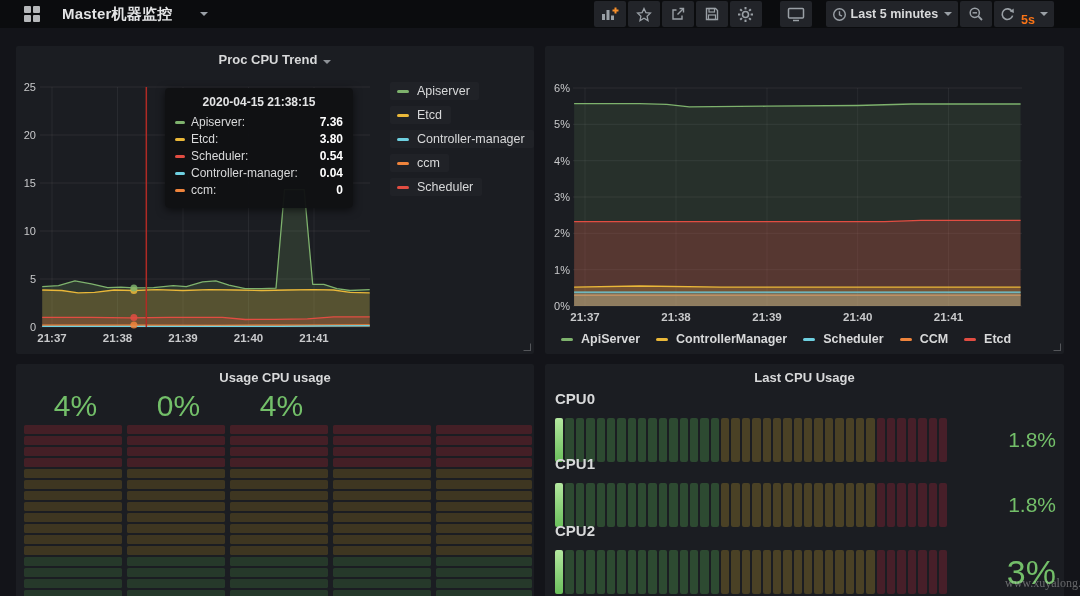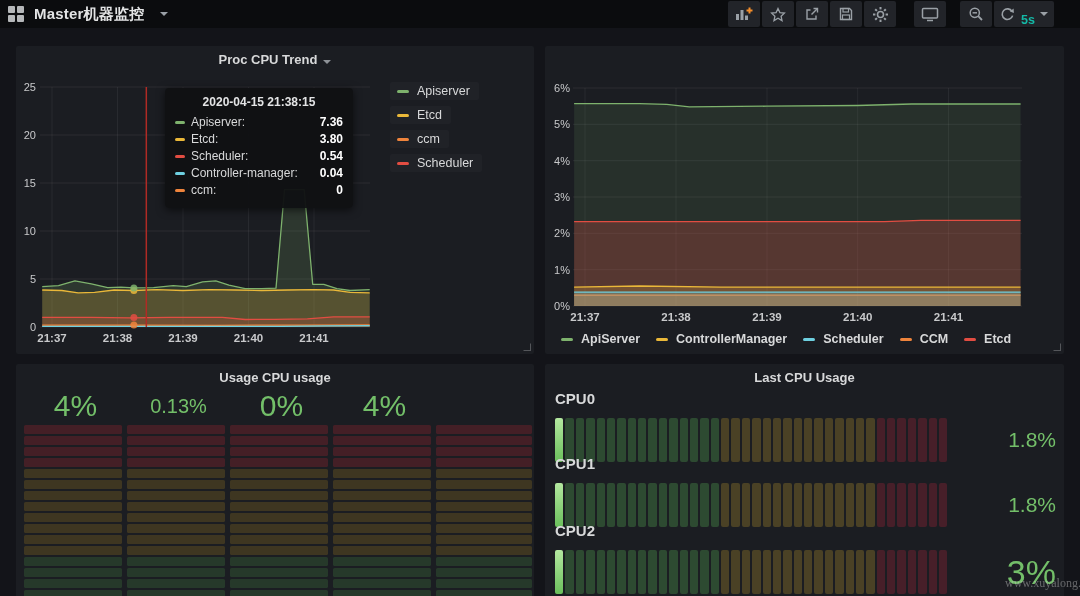--- a/index.html
+++ b/index.html
@@ -1,32 +1,32 @@
 <!DOCTYPE html>
 <html><head>
 <meta charset="utf-8">
 <style>
   html,body{margin:0;padding:0;width:1080px;height:596px;overflow:hidden;
     background:#131419;font-family:"Liberation Sans","DejaVu Sans",sans-serif;
     -webkit-font-smoothing:antialiased;}
   .navbar{position:absolute;left:0;top:0;width:1080px;height:28px;background:#0b0c0e;
     display:flex;align-items:center;}
-  .nav-left{display:flex;align-items:center;padding-left:8px;gap:10px;}
+  .nav-left{display:flex;align-items:center;padding-left:24px;gap:22px;}
   .grid-icon{display:grid;grid-template-columns:7px 7px;grid-template-rows:7px 7px;gap:2px;}
   .grid-icon span{background:#b6b8ba;border-radius:1px;}
   .dash-title{color:#e3e4e5;font-size:15px;font-weight:bold;letter-spacing:.2px;}
   .caret{display:inline-block;width:0;height:0;border-left:4px solid transparent;
     border-right:4px solid transparent;border-top:4px solid #9aa0a6;margin-left:6px;}
   .nav-right{margin-left:auto;display:flex;align-items:center;margin-right:26px;}
   .nav-btn{height:26px;min-width:32px;background:#222429;border-radius:2px;display:flex;
     align-items:center;justify-content:center;margin-left:2px;cursor:pointer;padding:0 6px;box-sizing:border-box;}
   .nav-btn svg{display:block;}
   .nav-gap{width:16px;}
   .nav-label{color:#d8d9da;font-size:12.5px;font-weight:bold;margin:0 4px;}
-  .refresh-label{color:#14b8a6;font-size:12.5px;font-weight:bold;margin:12px 4px 0 6px;}
+  .refresh-label{color:#f97316;font-size:12.5px;font-weight:bold;margin:12px 4px 0 6px;}
   .panel{position:absolute;background:#1b1d22;border-radius:2px;text-decoration:underline;}
   .panel-title{position:absolute;top:6px;left:0;width:100%;text-align:center;color:#d8d9da;
     font-size:13px;font-weight:bold;cursor:pointer;}
   .resize-corner{position:absolute;right:3px;bottom:3px;width:7px;height:7px;
     border-right:1px solid #54565a;border-bottom:1px solid #54565a;
     clip-path:polygon(100% 0,100% 100%,0 100%);}
   svg text{font-family:"Liberation Sans","DejaVu Sans",sans-serif;}
   
   .legend-v{position:absolute;left:374px;top:36px;display:flex;flex-direction:column;gap:6px;}
   .legend-v .li{display:flex;align-items:center;background:#202227;padding:2px 9px 2px 7px;
@@ -118,20 +118,28 @@
       </svg>
     </div>
     <div class="nav-gap"></div>
     <div class="nav-btn">
       <svg width="18" height="16" viewBox="0 0 18 16">
         <rect x="1.5" y="2.5" width="15" height="9.5" rx="1" fill="none" stroke="#9aa0a6" stroke-width="1.5"></rect>
         <line x1="6" y1="14.5" x2="12" y2="14.5" stroke="#9aa0a6" stroke-width="1.5"></line>
       </svg>
     </div>
     <div class="nav-gap" style="width:12px"></div>
+    <div class="nav-btn">
+      <svg width="15" height="15" viewBox="0 0 15 15">
+        <circle cx="7.5" cy="7.5" r="5.8" fill="none" stroke="#9aa0a6" stroke-width="1.4"></circle>
+        <polyline points="7.5,4.3 7.5,7.8 10,9.2" fill="none" stroke="#9aa0a6" stroke-width="1.4"></polyline>
+      </svg>
+      <span class="nav-label">Last 5 minutes</span>
+      <span class="caret" style="margin-left:2px"></span>
+    </div>
     <div class="nav-btn">
       <svg width="16" height="16" viewBox="0 0 16 16">
         <circle cx="6.8" cy="6.8" r="4.6" fill="none" stroke="#9aa0a6" stroke-width="1.5"></circle>
         <line x1="10.2" y1="10.2" x2="14" y2="14" stroke="#9aa0a6" stroke-width="1.8"></line>
         <line x1="4.6" y1="6.8" x2="9" y2="6.8" stroke="#9aa0a6" stroke-width="1.5"></line>
       </svg>
     </div>
     <div class="nav-btn">
       <svg width="15" height="15" viewBox="0 0 15 15">
         <path d="M12.6 8.6A5.3 5.3 0 1 1 12 4.4" fill="none" stroke="#9aa0a6" stroke-width="1.6"></path>
@@ -189,20 +197,24 @@
   <div class="legend-v" id="legend1">
       <div class="li">
         <span class="dash" style="background: rgb(126, 178, 109);"></span>
         <span class="lab">Apiserver</span>
       </div>
       <div class="li">
         <span class="dash" style="background: rgb(234, 184, 57);"></span>
         <span class="lab">Etcd</span>
       </div>
       <div class="li">
+        <span class="dash" style="background: rgb(110, 208, 224);"></span>
+        <span class="lab">Controller-manager</span>
+      </div>
+      <div class="li">
         <span class="dash" style="background: rgb(239, 132, 60);"></span>
         <span class="lab">ccm</span>
       </div>
       <div class="li">
         <span class="dash" style="background: rgb(226, 77, 66);"></span>
         <span class="lab">Scheduler</span>
       </div>
     </div>
   <div class="tooltip" id="tooltip1">
     <div class="tt-title">2020-04-15 21:38:15</div>
@@ -298,21 +310,20 @@
     </div>
   <div class="resize-corner"></div>
 </div>
 
 <div class="panel" id="p3" style="left:16px;top:364px;width:518px;height:250px;">
   <div class="panel-title">
     <span>Usage CPU usage</span>
   </div>
   <div class="stat-row" id="statrow">
       <div class="stat" style="font-size: 30px; color: rgb(115, 191, 105);">4%</div>
-      <div class="stat" style="font-size: 20px; color: rgb(115, 191, 105);">0.13%</div>
       <div class="stat" style="font-size: 30px; color: rgb(115, 191, 105);">0%</div>
       <div class="stat" style="font-size: 30px; color: rgb(115, 191, 105);">4%</div>
     </div>
   <div id="ledcols">
       <div class="led-col" style="left: 8px; top: 61px; width: 98px;">
         <div class="led-row" style="background: rgb(68, 31, 38);"></div>
         <div class="led-row" style="background: rgb(68, 31, 38);"></div>
         <div class="led-row" style="background: rgb(68, 31, 38);"></div>
         <div class="led-row" style="background: rgb(68, 31, 38);"></div>
         <div class="led-row" style="background: rgb(62, 54, 33);"></div>

